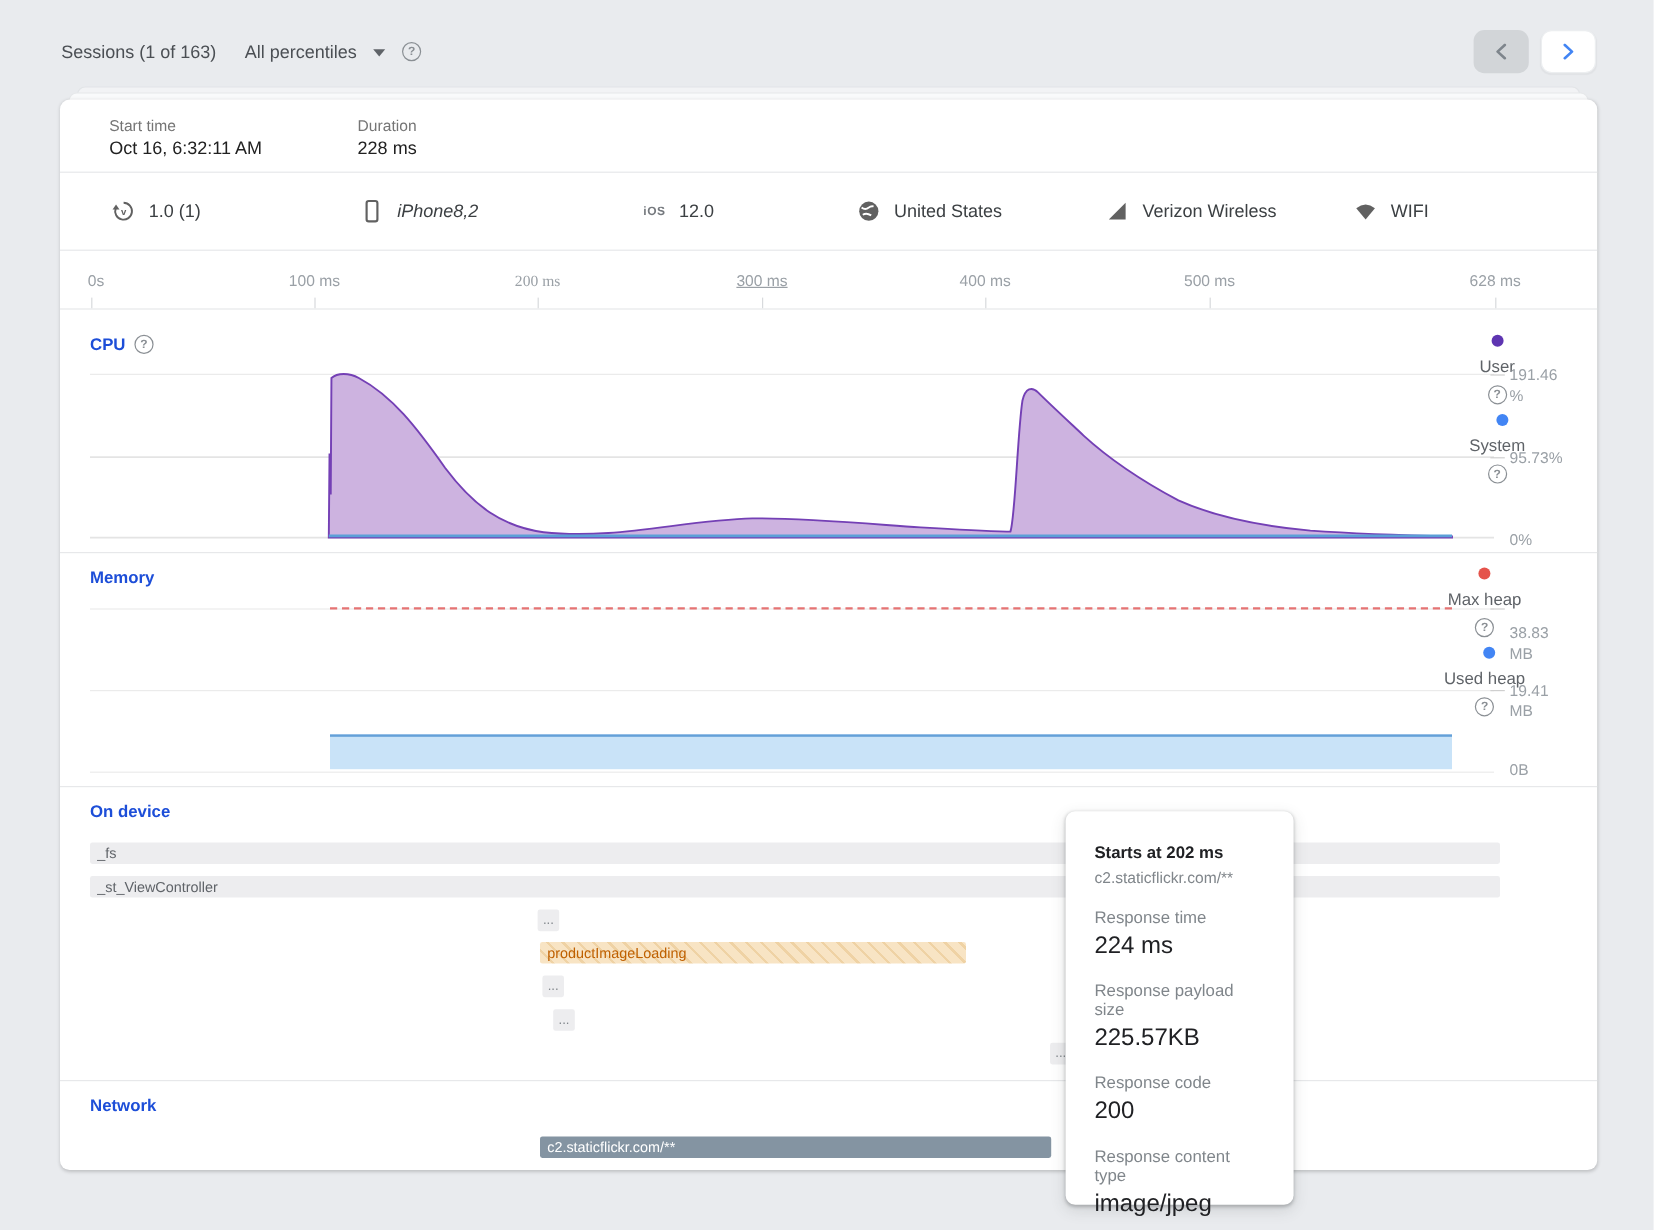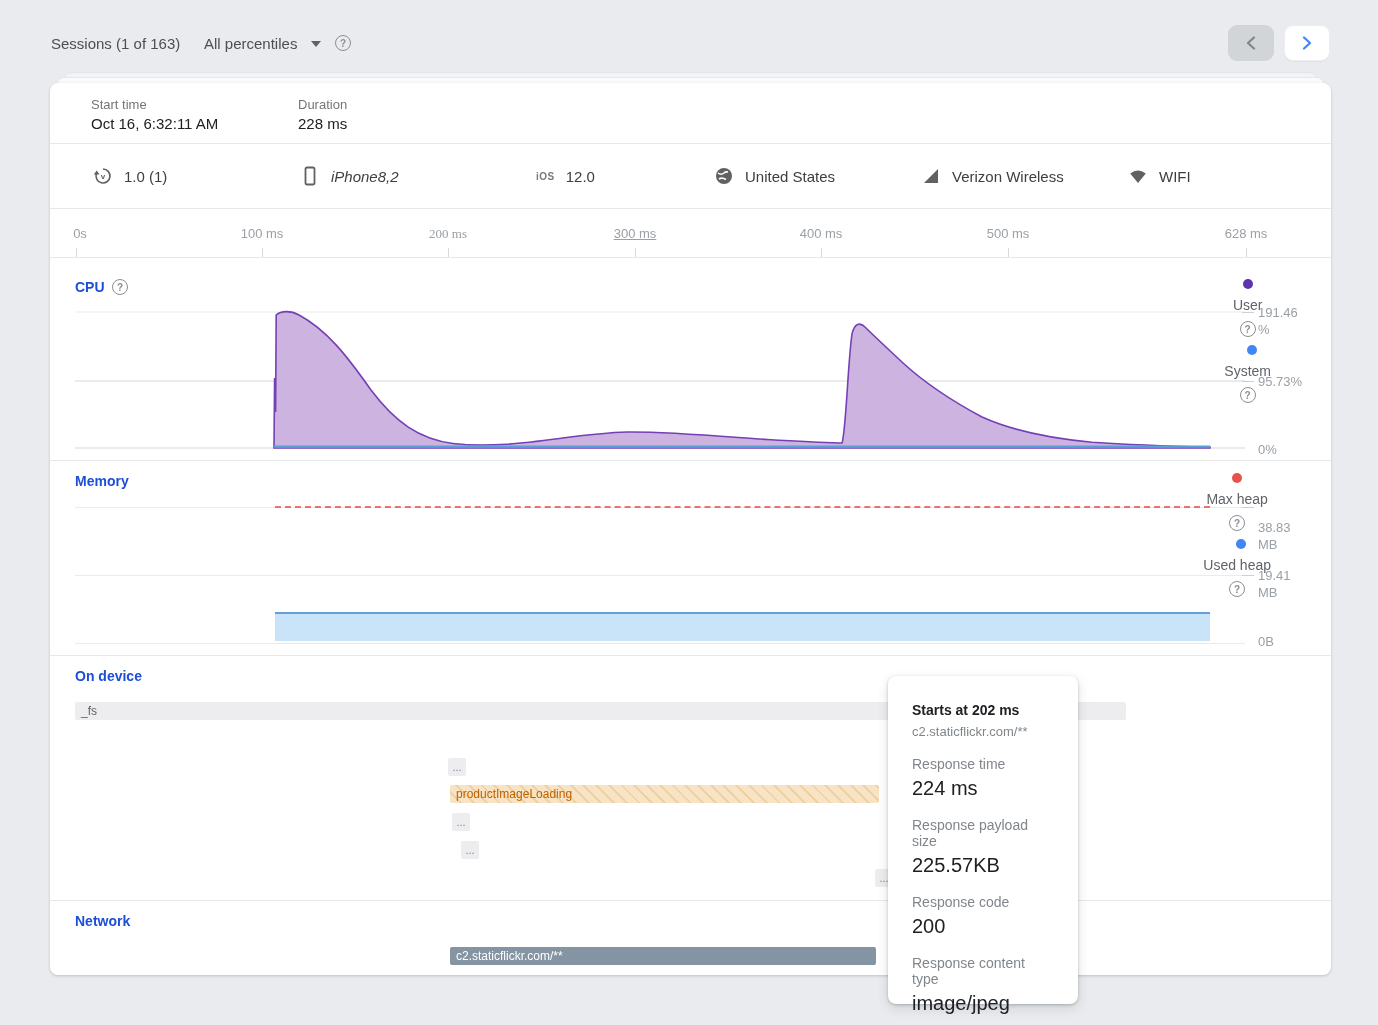--- a/index.html
+++ b/index.html
@@ -210,23 +210,24 @@
     <div class="maxheap-line" style="top:423px;"></div>
     <div class="usedheap-bar" style="top:529px;"></div>
     <div class="y-dash" style="top:424px;"></div>
     <div class="y-dash" style="top:492px;"></div>
     <span class="y-label" style="top:436px;"><span>38.83</span><br><span>MB</span></span>
     <span class="y-label" style="top:484px;"><span>19.41</span><br><span>MB</span></span>
     <span class="y-label" style="top:550px;">0B</span>
     <div class="hr" style="top:572px;"></div>
 
     <span class="sec-title" style="left:25px; top:585px;">On device</span>
-    <div class="trace" style="left:25px; top:619px; width:1051px;">_fs</div>
+    <div class="trace" style="left:25px; top:619px; width:1175px;">_fs</div>
+    <div class="trace" style="left:25px; top:647px; width:1175px;">_st_ViewController</div>
     <div class="trace dots" style="left:398px; top:675px; width:18px;">...</div>
-    <div class="trace orange" style="left:400px; top:702px; width:429px;">productImageLoading</div>
+    <div class="trace orange" style="left:400px; top:702px; width:355px;">productImageLoading</div>
     <div class="trace dots" style="left:402px; top:730px; width:18px;">...</div>
     <div class="trace dots" style="left:411px; top:758px; width:18px;">...</div>
     <div class="trace dots" style="left:825px; top:786px; width:18px;">...</div>
     <div class="hr" style="top:817px;"></div>
 
     <span class="sec-title" style="left:25px; top:830px;">Network</span>
     <div class="trace net" style="left:400px; top:864px; width:426px;">c2.staticflickr.com/**</div>
   </div>
 
   <div class="tooltip">

